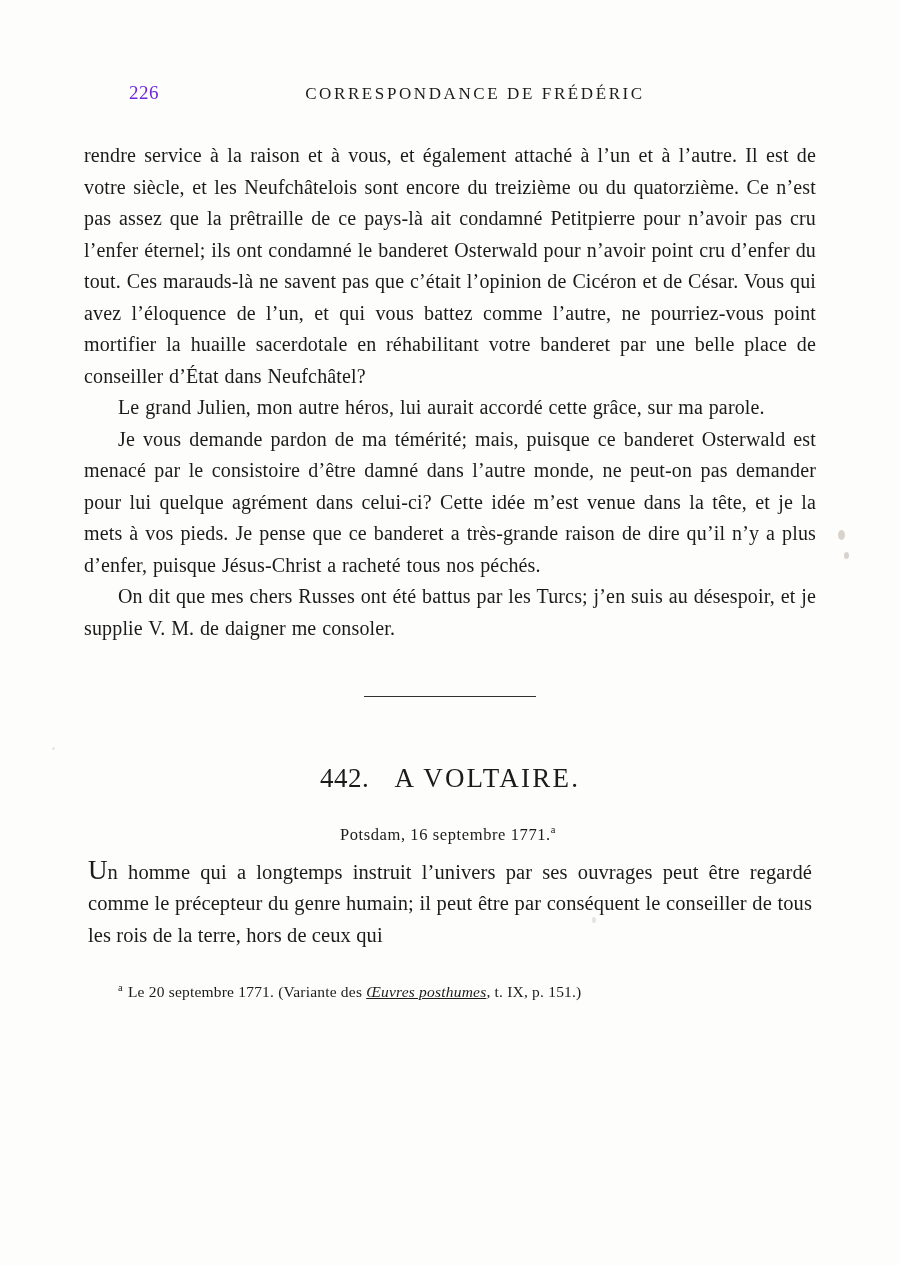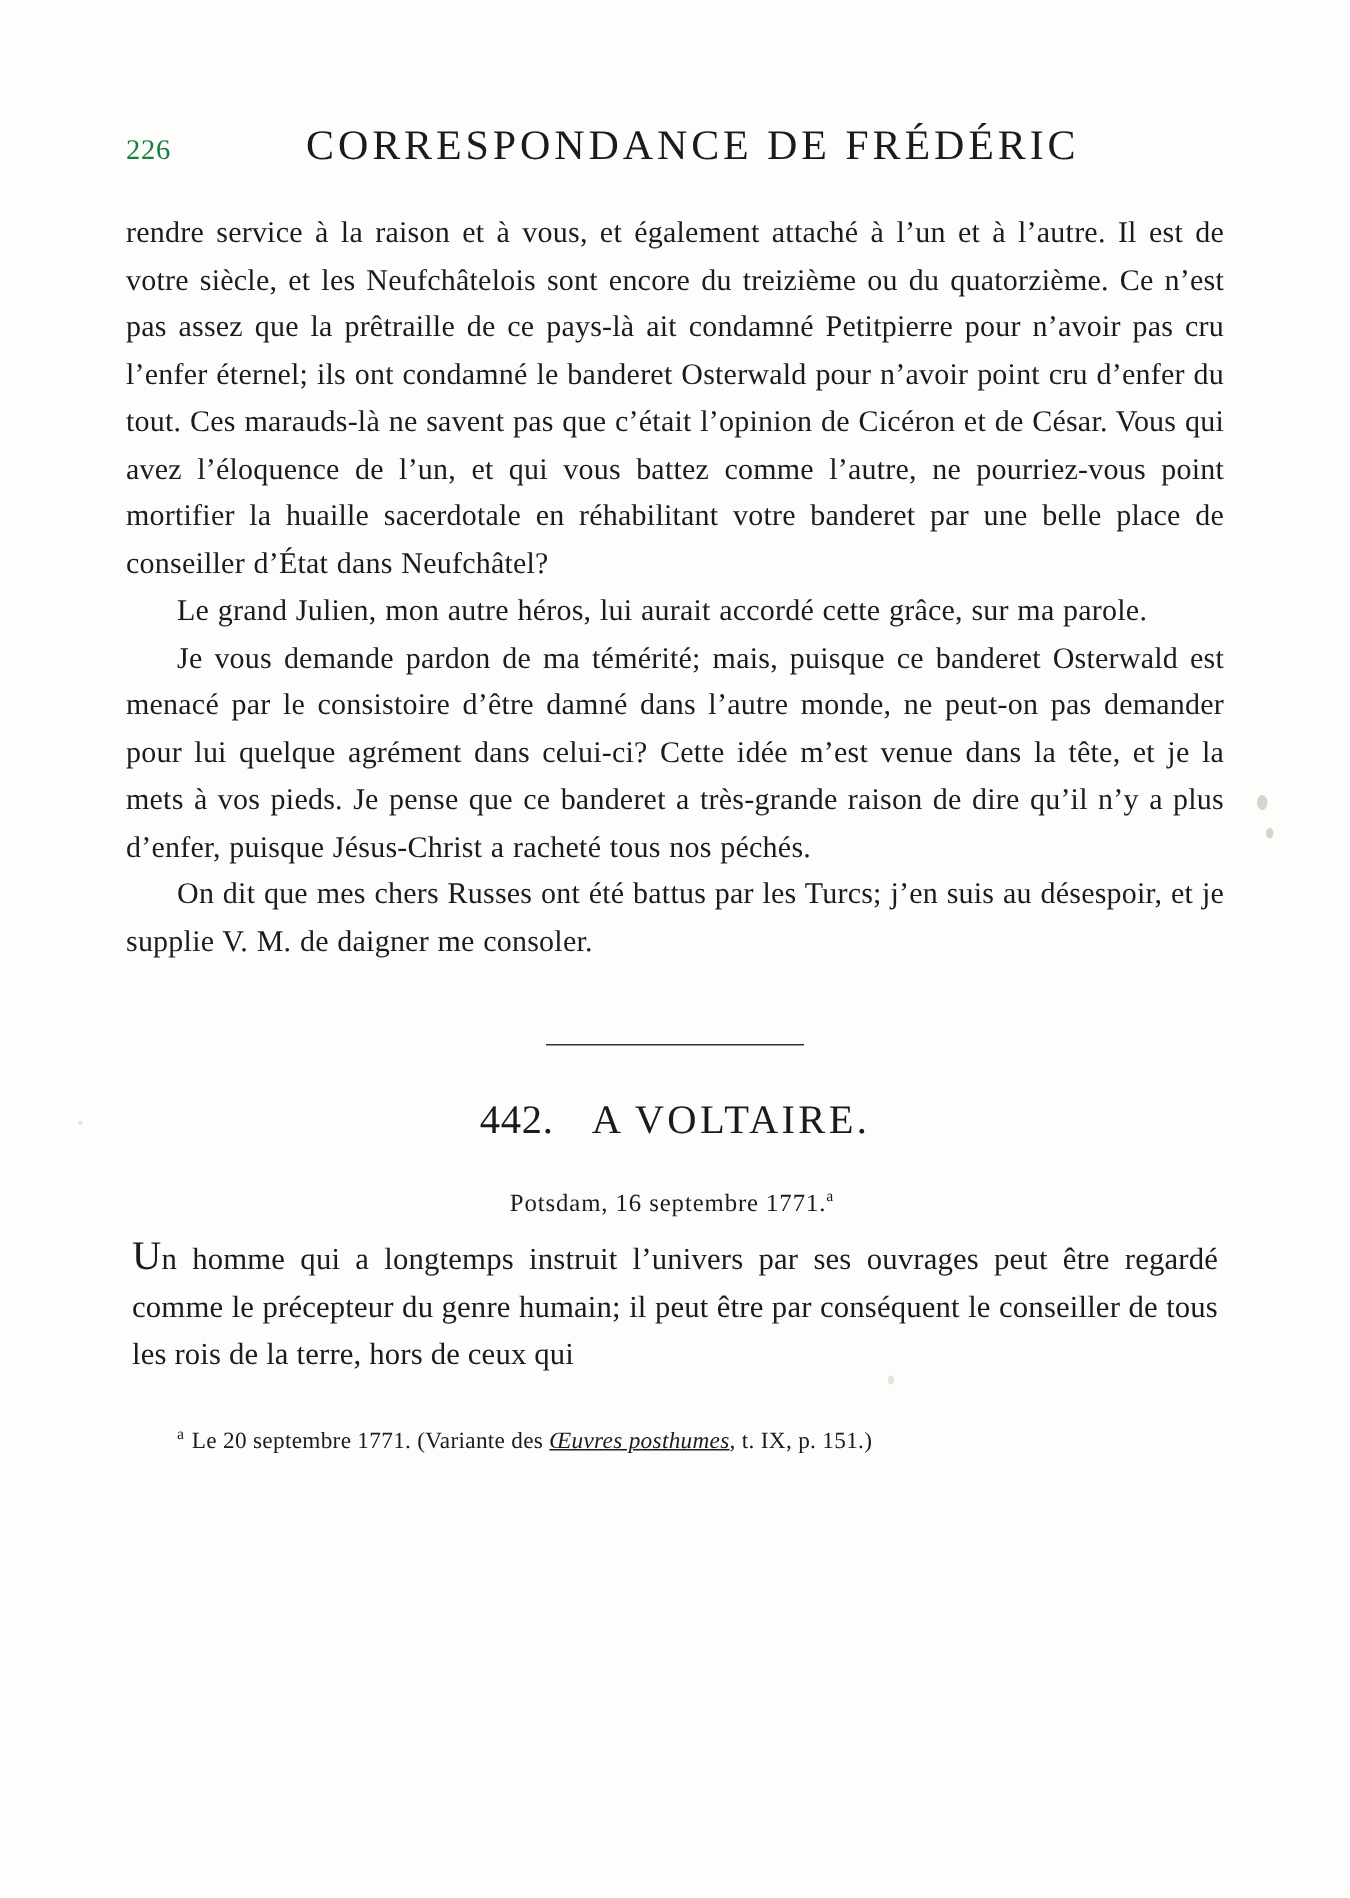--- a/index.html
+++ b/index.html
@@ -32,25 +32,27 @@
   .header-row {
     display: flex;
     align-items: baseline;
     height: 40px;
     margin-bottom: 18px;
   }
   .folio {
     font-size: 19px;
     letter-spacing: 0.5px;
     width: 120px;
-    color: #15803d;
+    color: #6d28d9;
+    text-align: center;
   }
   .running-title {
     flex: 1;
-    font-size: 28px;
+    text-align: center;
+    font-size: 17px;
     letter-spacing: 2.6px;
     padding-right: 70px;
     white-space: nowrap;
     color: #1b1b1b;
   }
   
   .body-text p {
     margin: 0;
     font-size: 20px;
     line-height: 31.5px;
@@ -69,21 +71,21 @@
     display: flex;
     justify-content: center;
   }
   .divider {
     width: 172px;
     height: 1px;
     background: #33312e;
   }
   
   .section-title {
-    margin-top: 34px;
+    margin-top: 66px;
     text-align: center;
     font-size: 27px;
     letter-spacing: 2.2px;
   }
   .section-title .num {
     letter-spacing: 0.5px;
   }
   .dateline {
     margin-top: 30px;
     text-align: center;

